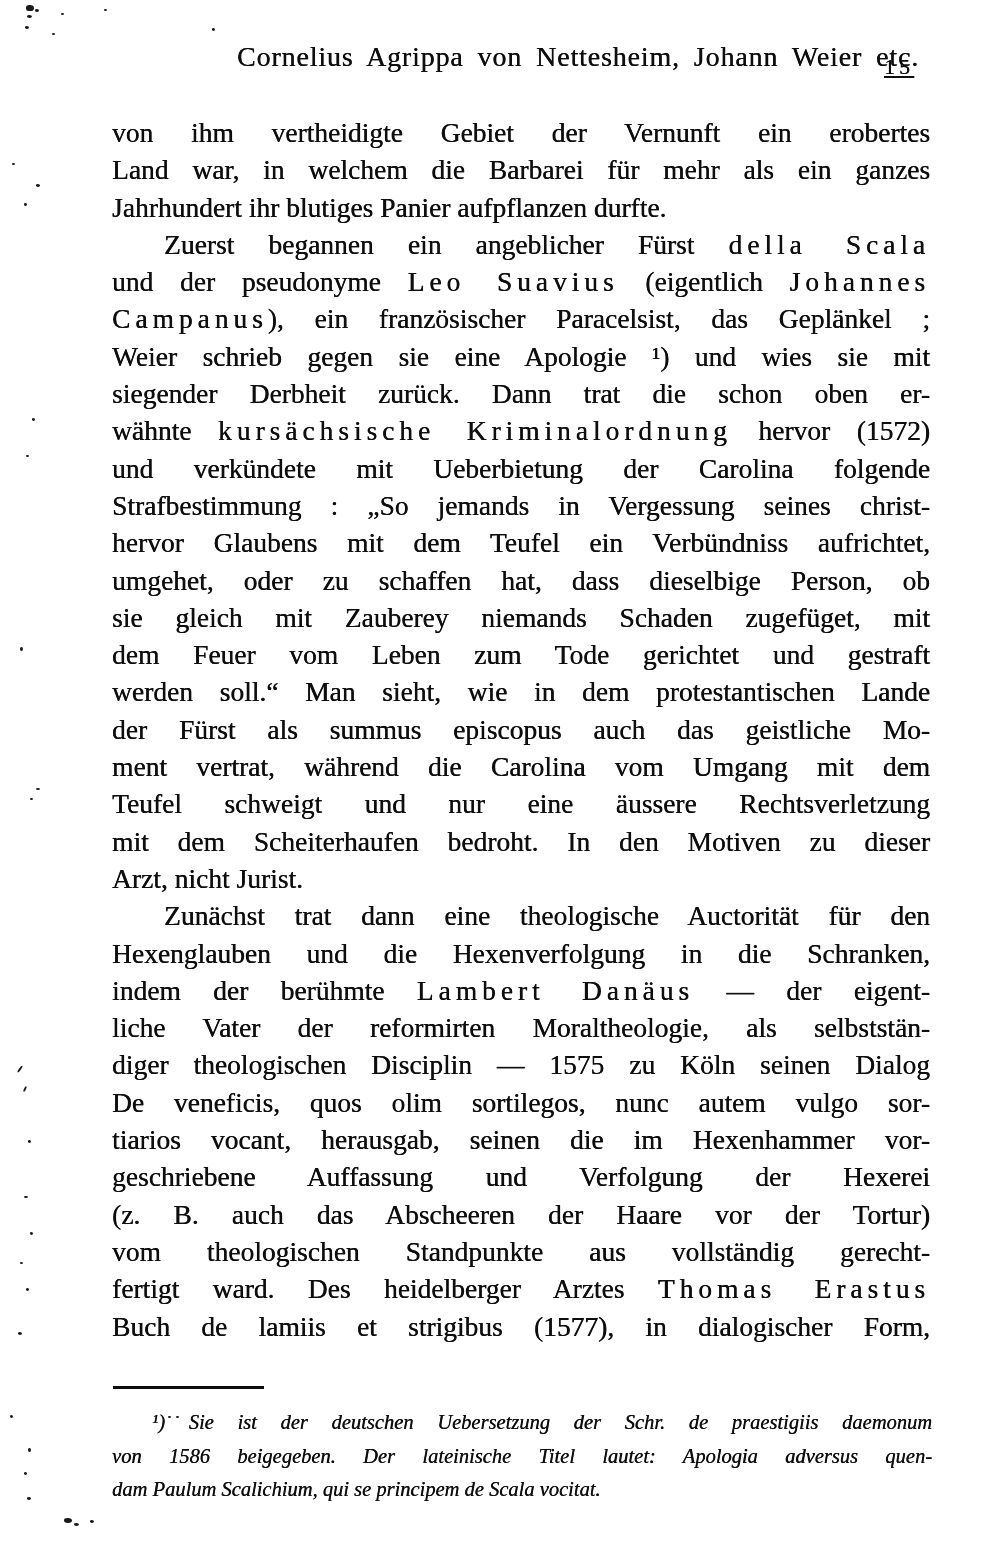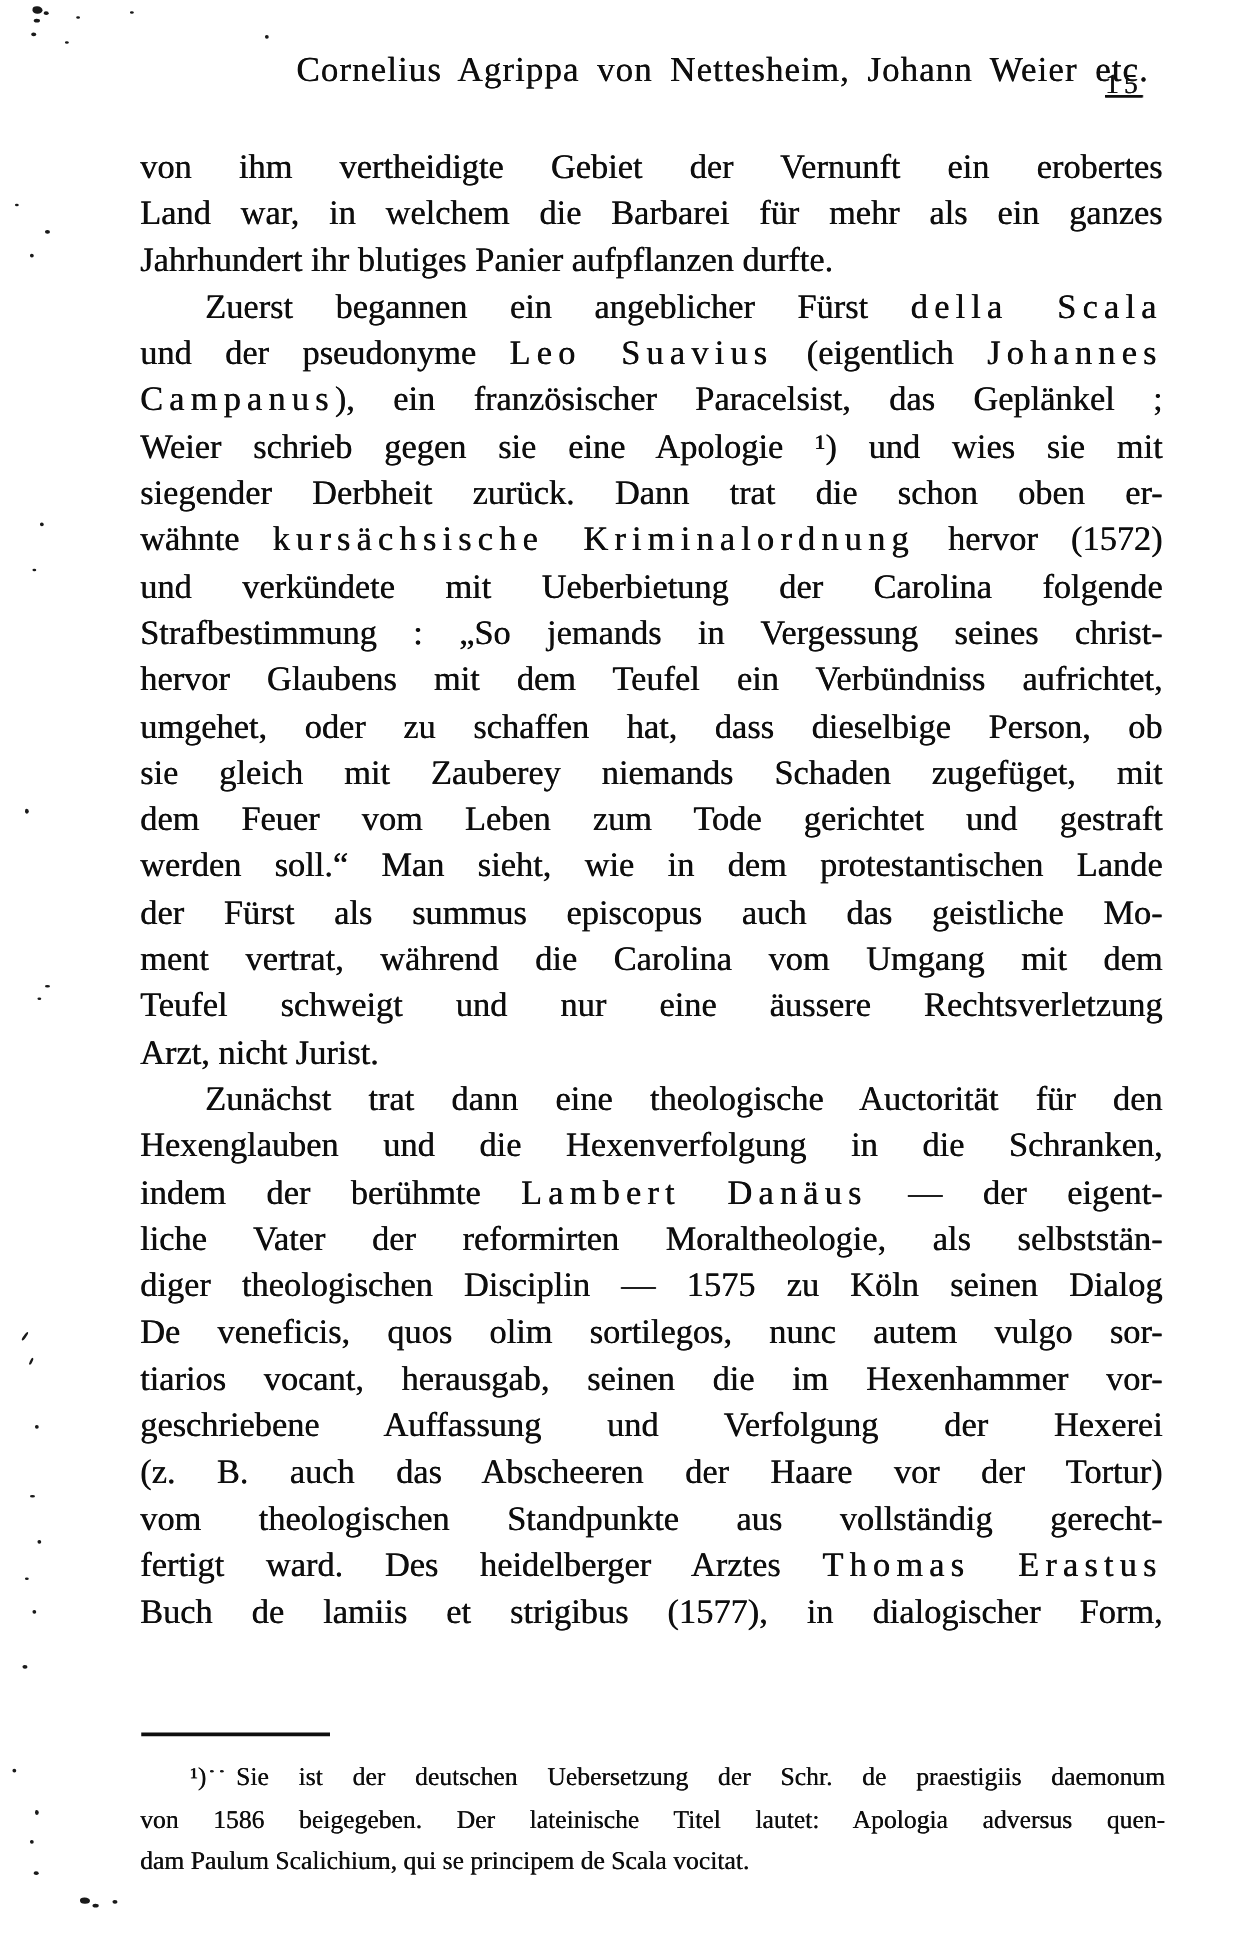--- a/index.html
+++ b/index.html
@@ -50,20 +50,21 @@
   }
   .footnote-block {
     position: absolute; top: 1406px; left: 112px; width: 820px;
     font-size: 20.5px; line-height: 33.5px;
     text-shadow: 0.3px 0 0 currentColor;
   }
   .footnote-block .line {
     text-align: justify;
     text-align-last: justify;
     text-justify: inter-word;
+    font-style: italic;
   }
   .footnote-block .line.indent { text-indent: 40px; }
   .footnote-block .line.flush { text-align-last: left; }
 
   
   .speck { position: absolute; background: #1a1a1a; border-radius: 45% 55% 50% 50%; }
 </style>
 </head>
 <body>
 
@@ -86,20 +87,21 @@
       <div class="line"><span class="seg">und verkündete mit Ueberbietung der Carolina folgende</span></div>
       <div class="line"><span class="seg">Strafbestimmung : „So jemands in Vergessung seines christ-</span></div>
       <div class="line"><span class="seg">hervor Glaubens mit dem Teufel ein Verbündniss aufrichtet,</span></div>
       <div class="line"><span class="seg">umgehet, oder zu schaffen hat, dass dieselbige Person, ob</span></div>
       <div class="line"><span class="seg">sie gleich mit Zauberey niemands Schaden zugefüget, mit</span></div>
       <div class="line"><span class="seg">dem Feuer vom Leben zum Tode gerichtet und gestraft</span></div>
       <div class="line"><span class="seg">werden soll.“ Man sieht, wie in dem protestantischen Lande</span></div>
       <div class="line"><span class="seg">der Fürst als summus episcopus auch das geistliche Mo-</span></div>
       <div class="line"><span class="seg">ment vertrat, während die Carolina vom Umgang mit dem</span></div>
       <div class="line"><span class="seg">Teufel schweigt und nur eine äussere Rechtsverletzung</span></div>
+      <div class="line"><span class="seg">mit dem Scheiterhaufen bedroht. In den Motiven zu dieser</span></div>
       <div class="line flush"><span class="seg">Arzt, nicht Jurist.</span></div>
       <div class="line indent"><span class="seg">Zunächst trat dann eine theologische Auctorität für den</span></div>
       <div class="line"><span class="seg">Hexenglauben und die Hexenverfolgung in die Schranken,</span></div>
       <div class="line"><span class="seg">indem der berühmte </span><span class="seg spaced">Lambert Danäus</span><span class="seg"> — der eigent-</span></div>
       <div class="line"><span class="seg">liche Vater der reformirten Moraltheologie, als selbststän-</span></div>
       <div class="line"><span class="seg">diger theologischen Disciplin — 1575 zu Köln seinen Dialog</span></div>
       <div class="line"><span class="seg">De veneficis, quos olim sortilegos, nunc autem vulgo sor-</span></div>
       <div class="line"><span class="seg">tiarios vocant, herausgab, seinen die im Hexenhammer vor-</span></div>
       <div class="line"><span class="seg">geschriebene Auffassung und Verfolgung der Hexerei</span></div>
       <div class="line"><span class="seg">(z. B. auch das Abscheeren der Haare vor der Tortur)</span></div>

